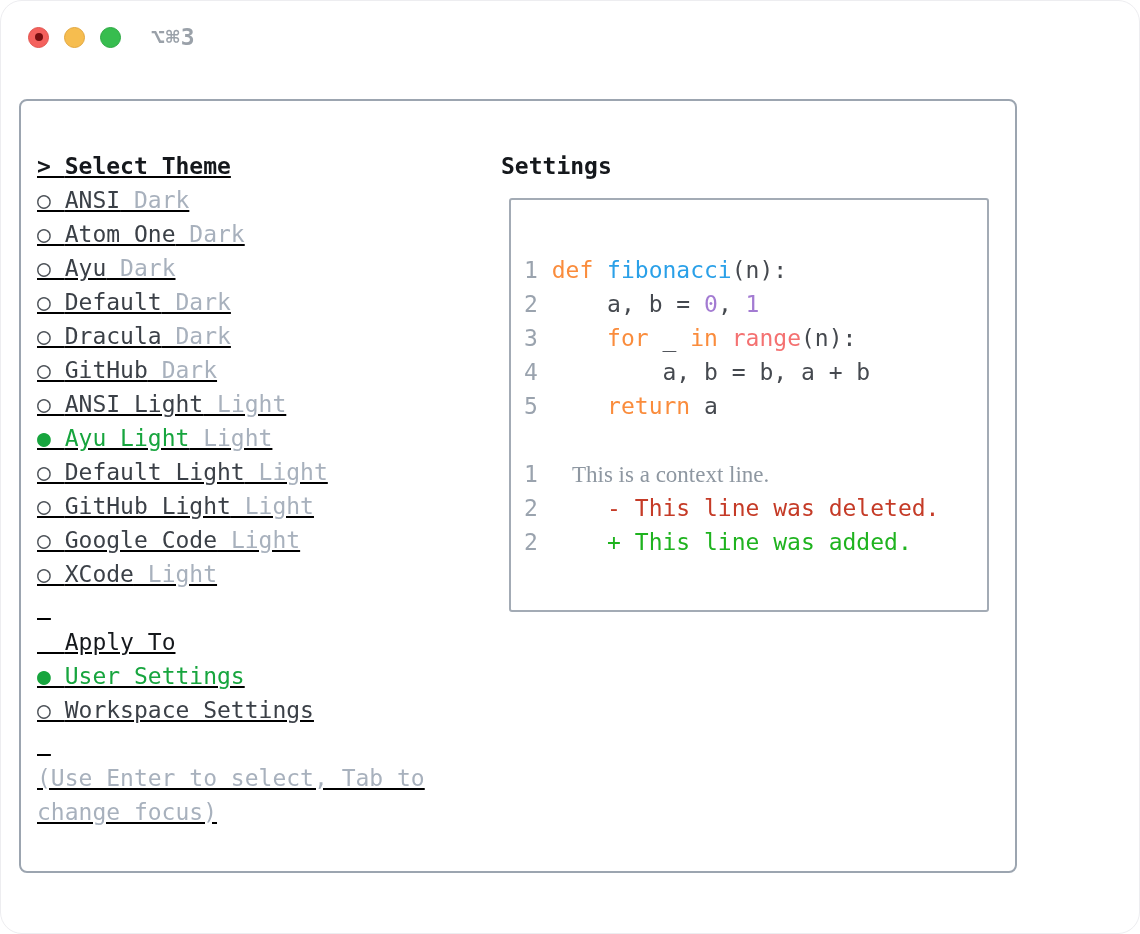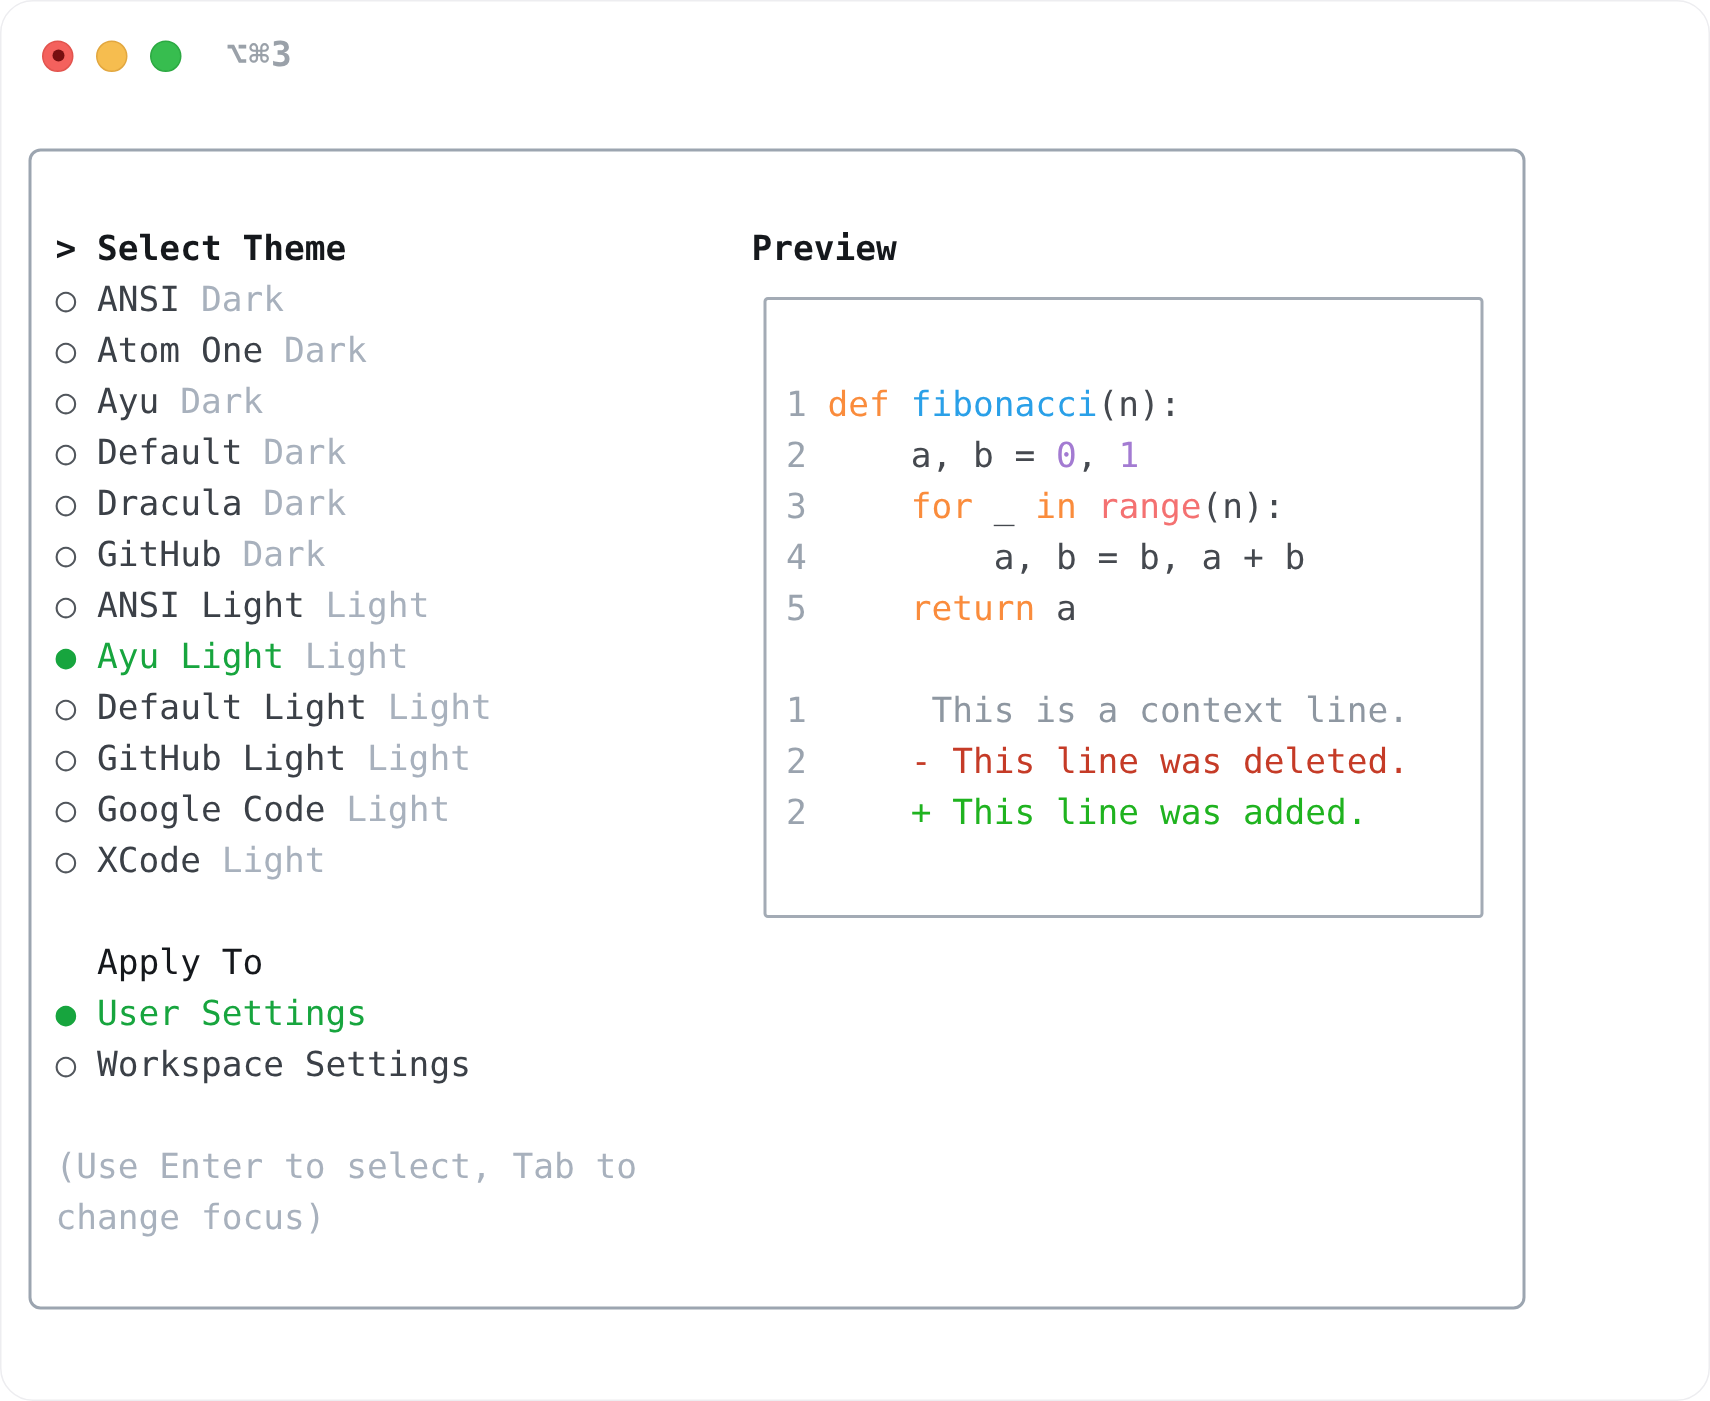--- a/index.html
+++ b/index.html
@@ -17,21 +17,21 @@
   .tl.red .dot{width:8px;height:8px;border-radius:50%;background:var(--trafficRedDot);}
   .tl.yellow{background:var(--trafficYellow);border:1px solid #e2a73f;}
   .tl.green{background:var(--trafficGreen);border:1px solid #2ca942;}
   .wtitle{margin-left:30px;font-size:23px;font-weight:bold;color:var(--titleText);
     font-family:"DejaVu Sans Mono","DejaVu Sans",monospace;letter-spacing:1px;}
   
   .panel{position:absolute;left:18px;top:98px;width:998px;height:774px;box-sizing:border-box;
     border:2px solid var(--panelBorder);border-radius:8px;background:#fff;}
   
   .sidebar{position:absolute;left:16px;top:48px;font-size:23px;line-height:34px;white-space:pre;}
-  .row{height:34px;}
+  .row{height:34px;text-decoration:underline;}
   .c-header{color:var(--headerText);font-weight:bold;}
   .c-subheader{color:var(--headerText);}
   .c-name{color:var(--itemName);}
   .c-tag{color:var(--tagText);}
   .c-circle{color:var(--circle);}
   .c-selected{color:var(--selected);}
   .c-hint{color:var(--hint);}
   
   .preview-heading{position:absolute;left:480px;top:48px;font-size:23px;line-height:34px;
     font-weight:bold;color:var(--headerText);}
@@ -39,21 +39,21 @@
     border:2px solid var(--boxBorder);border-radius:3px;background:#fff;overflow:hidden;}
   .code{margin:0;padding:53px 16px 0 13px;font-size:23px;line-height:34px;white-space:pre;
     font-family:inherit;}
   .code-line{height:34px;}
   .c-gutter{color:var(--gutter);}
   .c-plain{color:var(--plain);}
   .c-keyword{color:var(--keyword);}
   .c-function{color:var(--function);}
   .c-builtin{color:var(--builtin);}
   .c-number{color:var(--number);}
-  .c-context{color:var(--context);}
+  .c-context{color:var(--context);font-family:Liberation Serif, serif;}
   .c-deleted{color:var(--deleted);margin-top:38px;}
   .c-added{color:var(--added);}
 </style>
 </head>
 <body>
 
 <div class="window">
   <div class="titlebar">
     <div class="lights">
       <span class="tl red">
@@ -61,18 +61,18 @@
         </span>
       <span class="tl yellow"></span>
       <span class="tl green"></span>
     </div>
     <span class="wtitle">⌥⌘3</span>
   </div>
 
   <div class="panel">
     <div class="sidebar" id="sidebar"><div class="row"><span class="c-header">&gt; </span><span class="c-header">Select Theme</span></div><div class="row"><span class="c-circle">○ </span><span class="c-name">ANSI</span><span class="c-tag"> Dark</span></div><div class="row"><span class="c-circle">○ </span><span class="c-name">Atom One</span><span class="c-tag"> Dark</span></div><div class="row"><span class="c-circle">○ </span><span class="c-name">Ayu</span><span class="c-tag"> Dark</span></div><div class="row"><span class="c-circle">○ </span><span class="c-name">Default</span><span class="c-tag"> Dark</span></div><div class="row"><span class="c-circle">○ </span><span class="c-name">Dracula</span><span class="c-tag"> Dark</span></div><div class="row"><span class="c-circle">○ </span><span class="c-name">GitHub</span><span class="c-tag"> Dark</span></div><div class="row"><span class="c-circle">○ </span><span class="c-name">ANSI Light</span><span class="c-tag"> Light</span></div><div class="row"><span class="c-selected">● </span><span class="c-selected">Ayu Light</span><span class="c-tag"> Light</span></div><div class="row"><span class="c-circle">○ </span><span class="c-name">Default Light</span><span class="c-tag"> Light</span></div><div class="row"><span class="c-circle">○ </span><span class="c-name">GitHub Light</span><span class="c-tag"> Light</span></div><div class="row"><span class="c-circle">○ </span><span class="c-name">Google Code</span><span class="c-tag"> Light</span></div><div class="row"><span class="c-circle">○ </span><span class="c-name">XCode</span><span class="c-tag"> Light</span></div><div class="row">&nbsp;</div><div class="row"><span class="c-subheader">  </span><span class="c-subheader">Apply To</span></div><div class="row"><span class="c-selected">● </span><span class="c-selected">User Settings</span></div><div class="row"><span class="c-circle">○ </span><span class="c-name">Workspace Settings</span></div><div class="row">&nbsp;</div><div class="row"><span class="c-hint">(Use Enter to select, Tab to</span></div><div class="row"><span class="c-hint">change focus)</span></div></div>
 
-    <div class="preview-heading">Preview</div>
+    <div class="preview-heading">Settings</div>
     <div class="preview-box">
       <pre class="code" id="code"><div class="code-line"><span class="c-gutter">1 </span><span class="c-keyword">def </span><span class="c-function">fibonacci</span><span class="c-plain">(n):</span></div><div class="code-line"><span class="c-gutter">2 </span><span class="c-plain">    a, b = </span><span class="c-number">0</span><span class="c-plain">, </span><span class="c-number">1</span></div><div class="code-line"><span class="c-gutter">3 </span><span class="c-plain">    </span><span class="c-keyword">for</span><span class="c-plain"> _ </span><span class="c-keyword">in</span><span class="c-plain"> </span><span class="c-builtin">range</span><span class="c-plain">(n):</span></div><div class="code-line"><span class="c-gutter">4 </span><span class="c-plain">        a, b = b, a + b</span></div><div class="code-line"><span class="c-gutter">5 </span><span class="c-plain">    </span><span class="c-keyword">return</span><span class="c-plain"> a</span></div><div class="code-line">&nbsp;</div><div class="code-line"><span class="c-gutter">1</span><span class="c-context">      This is a context line.</span></div><div class="code-line"><span class="c-gutter">2</span><span class="c-deleted">     - This line was deleted.</span></div><div class="code-line"><span class="c-gutter">2</span><span class="c-added">     + This line was added.</span></div></pre>
     </div>
   </div>
 </div>
 
 </body></html>

